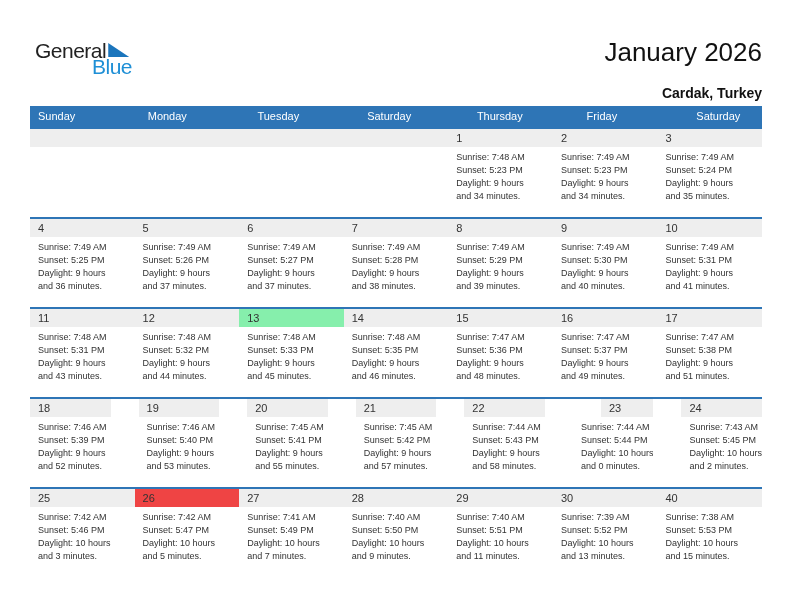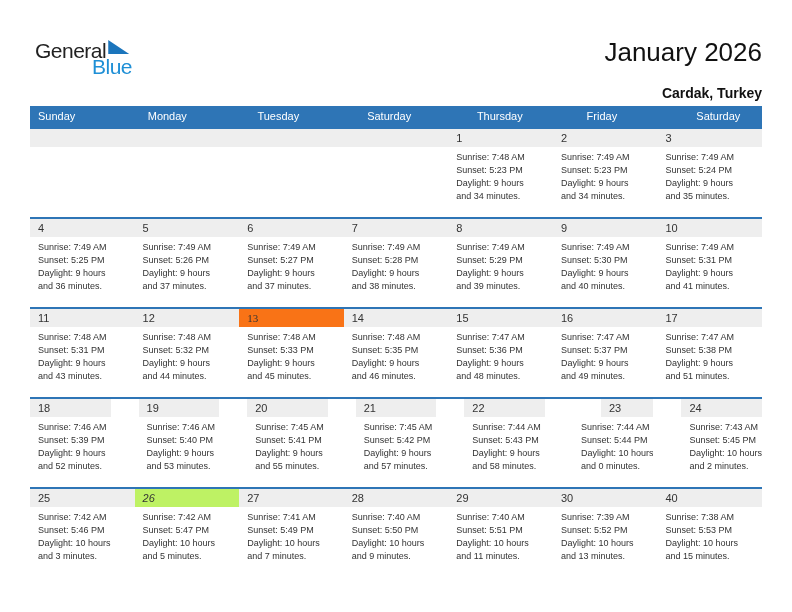--- a/index.html
+++ b/index.html
@@ -2,21 +2,21 @@
 <html><head>
 <meta charset="utf-8">
 <style>
   html,body { margin:0; padding:0; }
   body {
     width:792px; height:612px; background:#ffffff; position:relative; overflow:hidden;
     font-family:"Liberation Sans", sans-serif; color:#333;
   }
   
   .logo { position:absolute; left:35px; top:40px; line-height:1; }
-  .logo-row { display:flex; align-items:flex-start; }
+  .logo-row { display:flex; align-items:center; }
   .logo-general { font-size:21px; color:#222222; letter-spacing:-0.5px; }
   .logo-triangle { display:inline-block; width:21px; height:14px; margin-left:2px; margin-bottom:1px;
     background:#1B75BC; clip-path:polygon(0 0, 100% 100%, 0 100%); }
   .logo-blue { font-size:21px; color:#1E8FD6; letter-spacing:-0.5px; margin-left:57px; margin-top:-5px; }
   
   .titleblock { position:absolute; right:30px; top:37px; text-align:right; }
   .title { font-size:26px; color:#111111; }
   .subtitle { font-size:14px; font-weight:600; color:#111111; margin-top:17px; }
   
   .calendar { position:absolute; left:30px; top:106px; width:732px; }
@@ -178,21 +178,21 @@
         <div class="cell">
           <div class="num" style="background: rgb(238, 238, 238);">12</div>
           <div class="details">
             <div>Sunrise: 7:48 AM</div>
             <div>Sunset: 5:32 PM</div>
             <div>Daylight: 9 hours</div>
             <div>and 44 minutes.</div>
           </div>
         </div>
         <div class="cell">
-          <div class="num" style="background: #f97316; font-family: Liberation Serif, serif;">13</div>
+          <div class="num" style="background: #86efac;">13</div>
           <div class="details">
             <div>Sunrise: 7:48 AM</div>
             <div>Sunset: 5:33 PM</div>
             <div>Daylight: 9 hours</div>
             <div>and 45 minutes.</div>
           </div>
         </div>
         <div class="cell">
           <div class="num" style="background: rgb(238, 238, 238);">14</div>
           <div class="details">
@@ -299,21 +299,21 @@
         <div class="cell">
           <div class="num" style="background: rgb(238, 238, 238);">25</div>
           <div class="details">
             <div>Sunrise: 7:42 AM</div>
             <div>Sunset: 5:46 PM</div>
             <div>Daylight: 10 hours</div>
             <div>and 3 minutes.</div>
           </div>
         </div>
         <div class="cell">
-          <div class="num" style="background: #bef264; font-style: italic;">26</div>
+          <div class="num" style="background: #ef4444;">26</div>
           <div class="details">
             <div>Sunrise: 7:42 AM</div>
             <div>Sunset: 5:47 PM</div>
             <div>Daylight: 10 hours</div>
             <div>and 5 minutes.</div>
           </div>
         </div>
         <div class="cell">
           <div class="num" style="background: rgb(238, 238, 238);">27</div>
           <div class="details">

